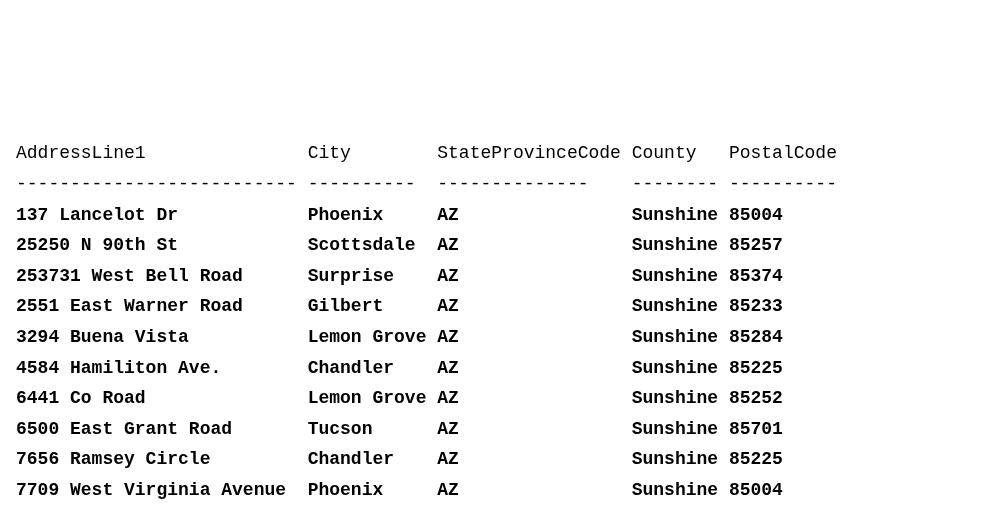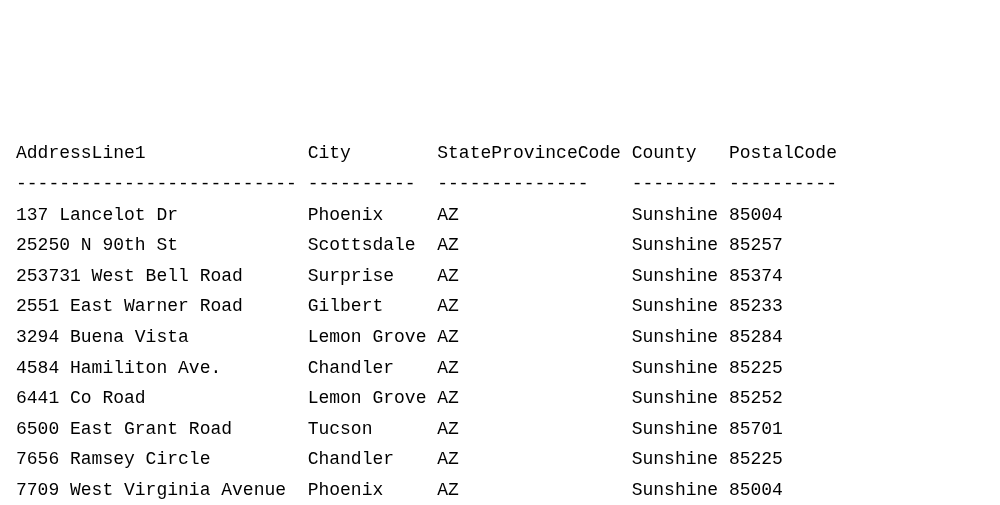--- a/index.html
+++ b/index.html
@@ -5,21 +5,21 @@
   body {
     margin: 0;
     padding: 16px;
     background: #ffffff;
     font-family: "Courier New", Courier, monospace;
     font-size: 18px;
     color: #000000;
     line-height: 1.7;
     white-space: pre;
   }
-  .line { display: block; }
+  .line { display: block; font-weight: bold; }
   .hdr { display: block; }
 </style>
 </head>
 <body>
 
 
 
 <span class="hdr" id="header-line">AddressLine1               City        StateProvinceCode County   PostalCode</span><span class="hdr" id="dash-line">-------------------------- ----------  --------------    -------- ----------</span><div id="rows"><span class="line">137 Lancelot Dr            Phoenix     AZ                Sunshine 85004</span><span class="line">25250 N 90th St            Scottsdale  AZ                Sunshine 85257</span><span class="line">253731 West Bell Road      Surprise    AZ                Sunshine 85374</span><span class="line">2551 East Warner Road      Gilbert     AZ                Sunshine 85233</span><span class="line">3294 Buena Vista           Lemon Grove AZ                Sunshine 85284</span><span class="line">4584 Hamiliton Ave.        Chandler    AZ                Sunshine 85225</span><span class="line">6441 Co Road               Lemon Grove AZ                Sunshine 85252</span><span class="line">6500 East Grant Road       Tucson      AZ                Sunshine 85701</span><span class="line">7656 Ramsey Circle         Chandler    AZ                Sunshine 85225</span><span class="line">7709 West Virginia Avenue  Phoenix     AZ                Sunshine 85004</span></div>
 
 

